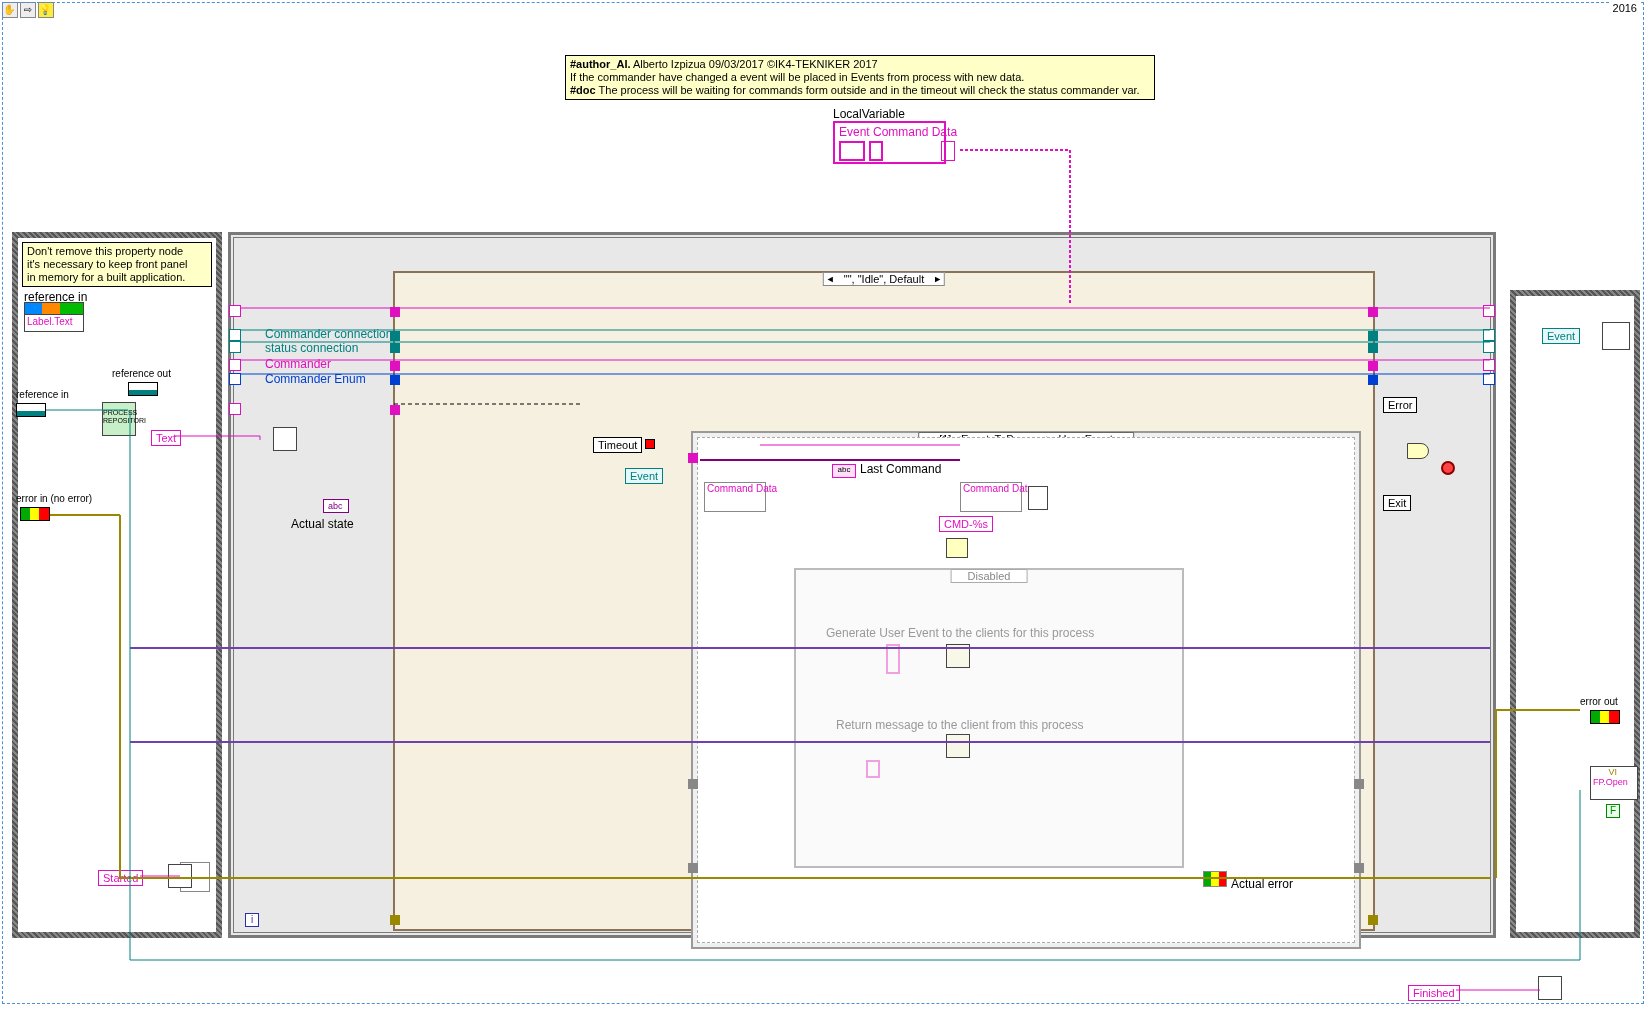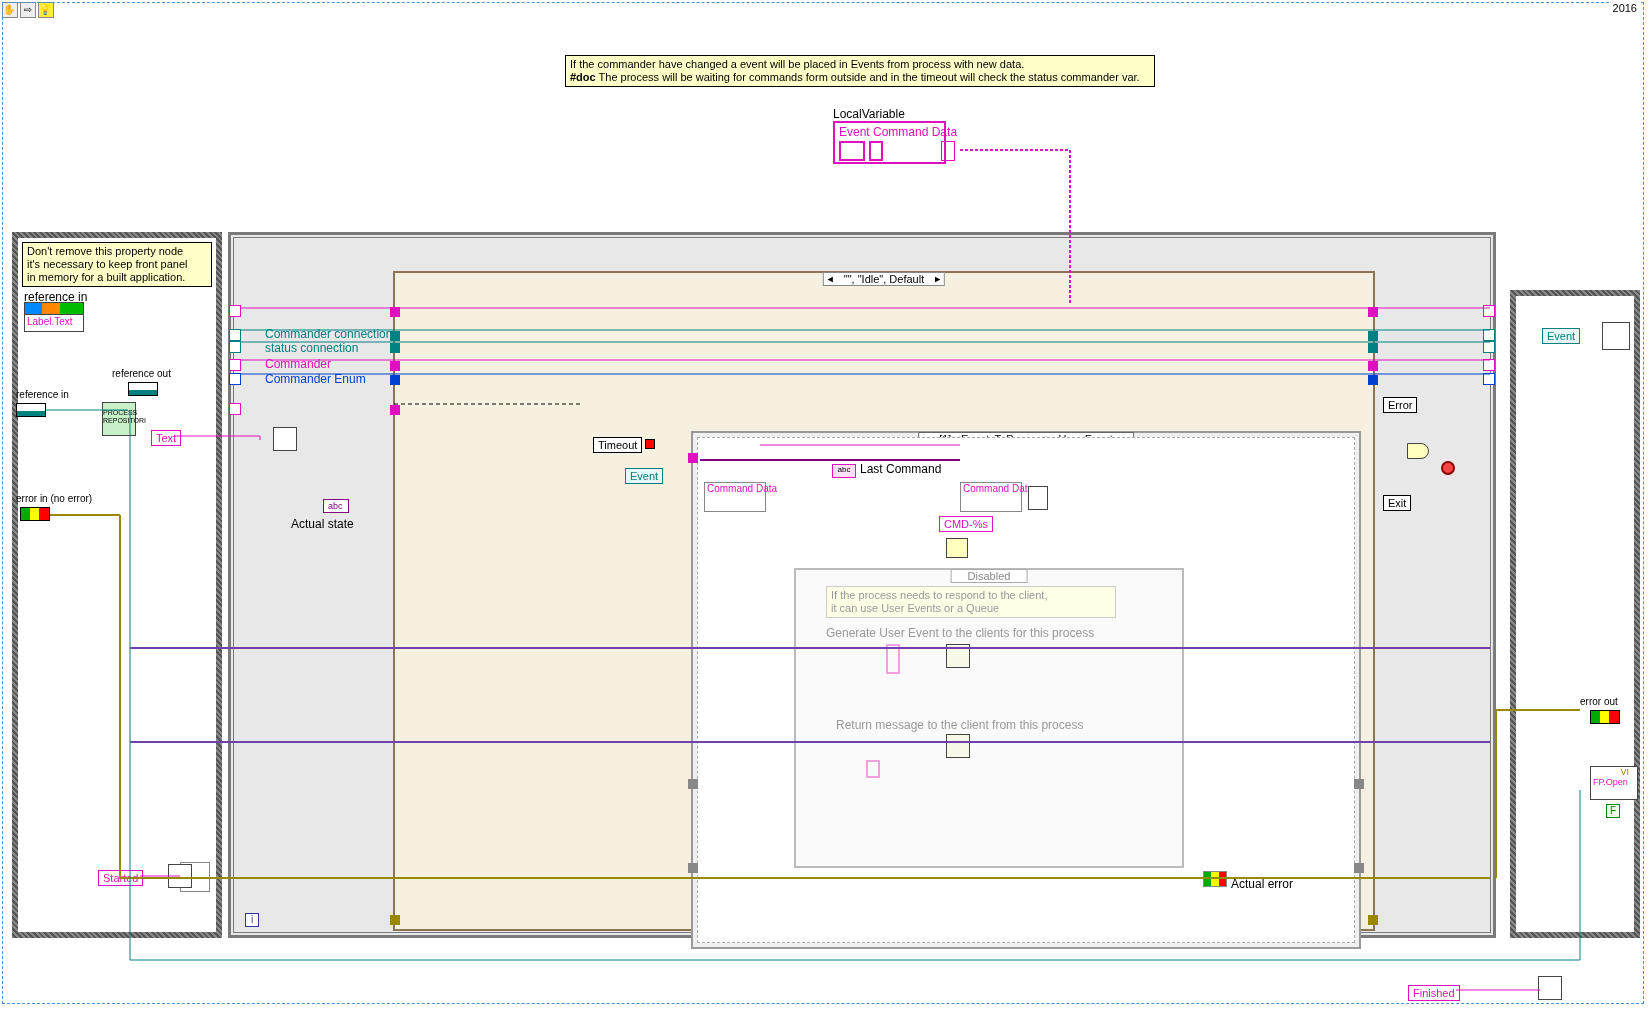--- a/index.html
+++ b/index.html
@@ -56,20 +56,21 @@
  <div class="tb-btn">✋</div>
  <div class="tb-btn">⇨</div>
  <div class="tb-btn" style="background:#ffeb3b">💡</div>
 </div>
 
 <div class="outer-dash">
  <span class="year-tag">2016</span>
 </div>
 
 <div class="doc-box" style="top:55px;left:565px;width:590px">
+ <div><b>#author_AI.</b><span> Alberto Izpizua 09/03/2017 ©IK4-TEKNIKER 2017</span></div>
  <div>If the commander have changed a event will be placed in Events from process with new data.</div>
  <div><b>#doc</b><span> The process will be waiting for commands form outside and in the timeout will check the status commander var.</span></div>
 </div>
 
 <div class="label bk" style="top:107px;left:833px">LocalVariable</div>
 <div class="cluster-const" style="top:121px;left:833px;width:113px;height:43px">
  <div class="label mg" style="position:absolute;top:2px;left:4px">Event Command Data</div>
  <div class="local-var" style="top:18px;left:4px;width:26px;height:20px"></div>
  <div style="position:absolute;top:18px;left:34px;width:14px;height:20px;border:2px solid #e010c0"></div>
  <div style="position:absolute;top:18px;left:106px;width:14px;height:20px;border:1px solid #e010c0"></div>
@@ -167,24 +168,20 @@
     <div class="bundle" style="top:44px;left:262px;width:62px;height:30px">
      <div class="label mg" style="position:relative;left:2px;font-size:10px;line-height:12px">Command Data</div>
     </div>
     <div class="sub-vi" style="top:48px;left:330px;width:20px;height:24px"></div>
 
     <div class="const-box" style="top:78px;left:241px">CMD-%s</div>
     <div class="sub-vi" style="top:100px;left:248px;width:22px;height:20px;background:#ffffc0"></div>
 
     <div class="disabled-struct" style="top:130px;left:96px;width:390px;height:300px">
      <div class="disabled-hdr">Disabled</div>
-     <div class="note-box" style="top:16px;left:30px;width:290px;background:#ffffe8;color:#999;border-color:#ccc">
-      <div>If the process needs to respond to the client,</div>
-      <div>it can use User Events or a Queue</div>
-     </div>
      <div class="label gy" style="top:56px;left:30px">Generate User Event to the clients for this process</div>
      <div style="position:absolute;top:74px;left:90px;width:14px;height:30px;border:2px solid #f0a0e0"></div>
      <div class="sub-vi" style="top:74px;left:150px;background:#f8f8e8"></div>
      <div class="label gy" style="top:148px;left:40px">Return message to the client from this process</div>
      <div class="sub-vi" style="top:164px;left:150px;background:#f8f8e8"></div>
      <div style="position:absolute;top:190px;left:70px;width:14px;height:18px;border:2px solid #f0a0e0"></div>
     </div>
    </div>
 
    <div class="tunnel" style="top:20px;left:-5px"></div>
@@ -203,21 +200,21 @@
  <div class="bundle" style="top:636px;left:972px;width:24px;height:16px;background:linear-gradient(90deg,#0a0 33%,#ff0 33% 66%,#f00 66%)"></div>
 </div>
 
 <div class="seq" style="top:290px;left:1510px;width:130px;height:648px">
  <div class="seq-inner">
   <div class="const-box" style="top:32px;left:26px;border-color:#008080;color:#008080;background:#e8f8f8">Event</div>
   <div class="sub-vi" style="top:26px;left:86px;width:28px;height:28px"></div>
   <div class="ctrl-label" style="top:400px;left:64px">error out</div>
   <div class="ctrl-term term-err" style="top:414px;left:74px"></div>
   <div class="prop-node" style="top:470px;left:74px;width:48px;height:34px">
-   <div style="font-size:9px;text-align:right;padding-right:8px;color:#998800">VI</div>
+   <div style="font-size:9px;text-align:right;padding-right:20px;color:#998800">VI</div>
    <div style="font-size:9px;color:#e010c0;padding-left:2px">FP.Open</div>
   </div>
   <div style="position:absolute;top:508px;left:90px;width:14px;height:14px;border:1px solid #080;background:#e8ffe8;color:#080;text-align:center;font-size:10px">F</div>
  </div>
 </div>
 
 <div class="const-box" style="top:985px;left:1408px">Finished</div>
 <div class="sub-vi" style="top:976px;left:1538px"></div>
 
 <svg class="wirelayer" width="1652" height="1012">

